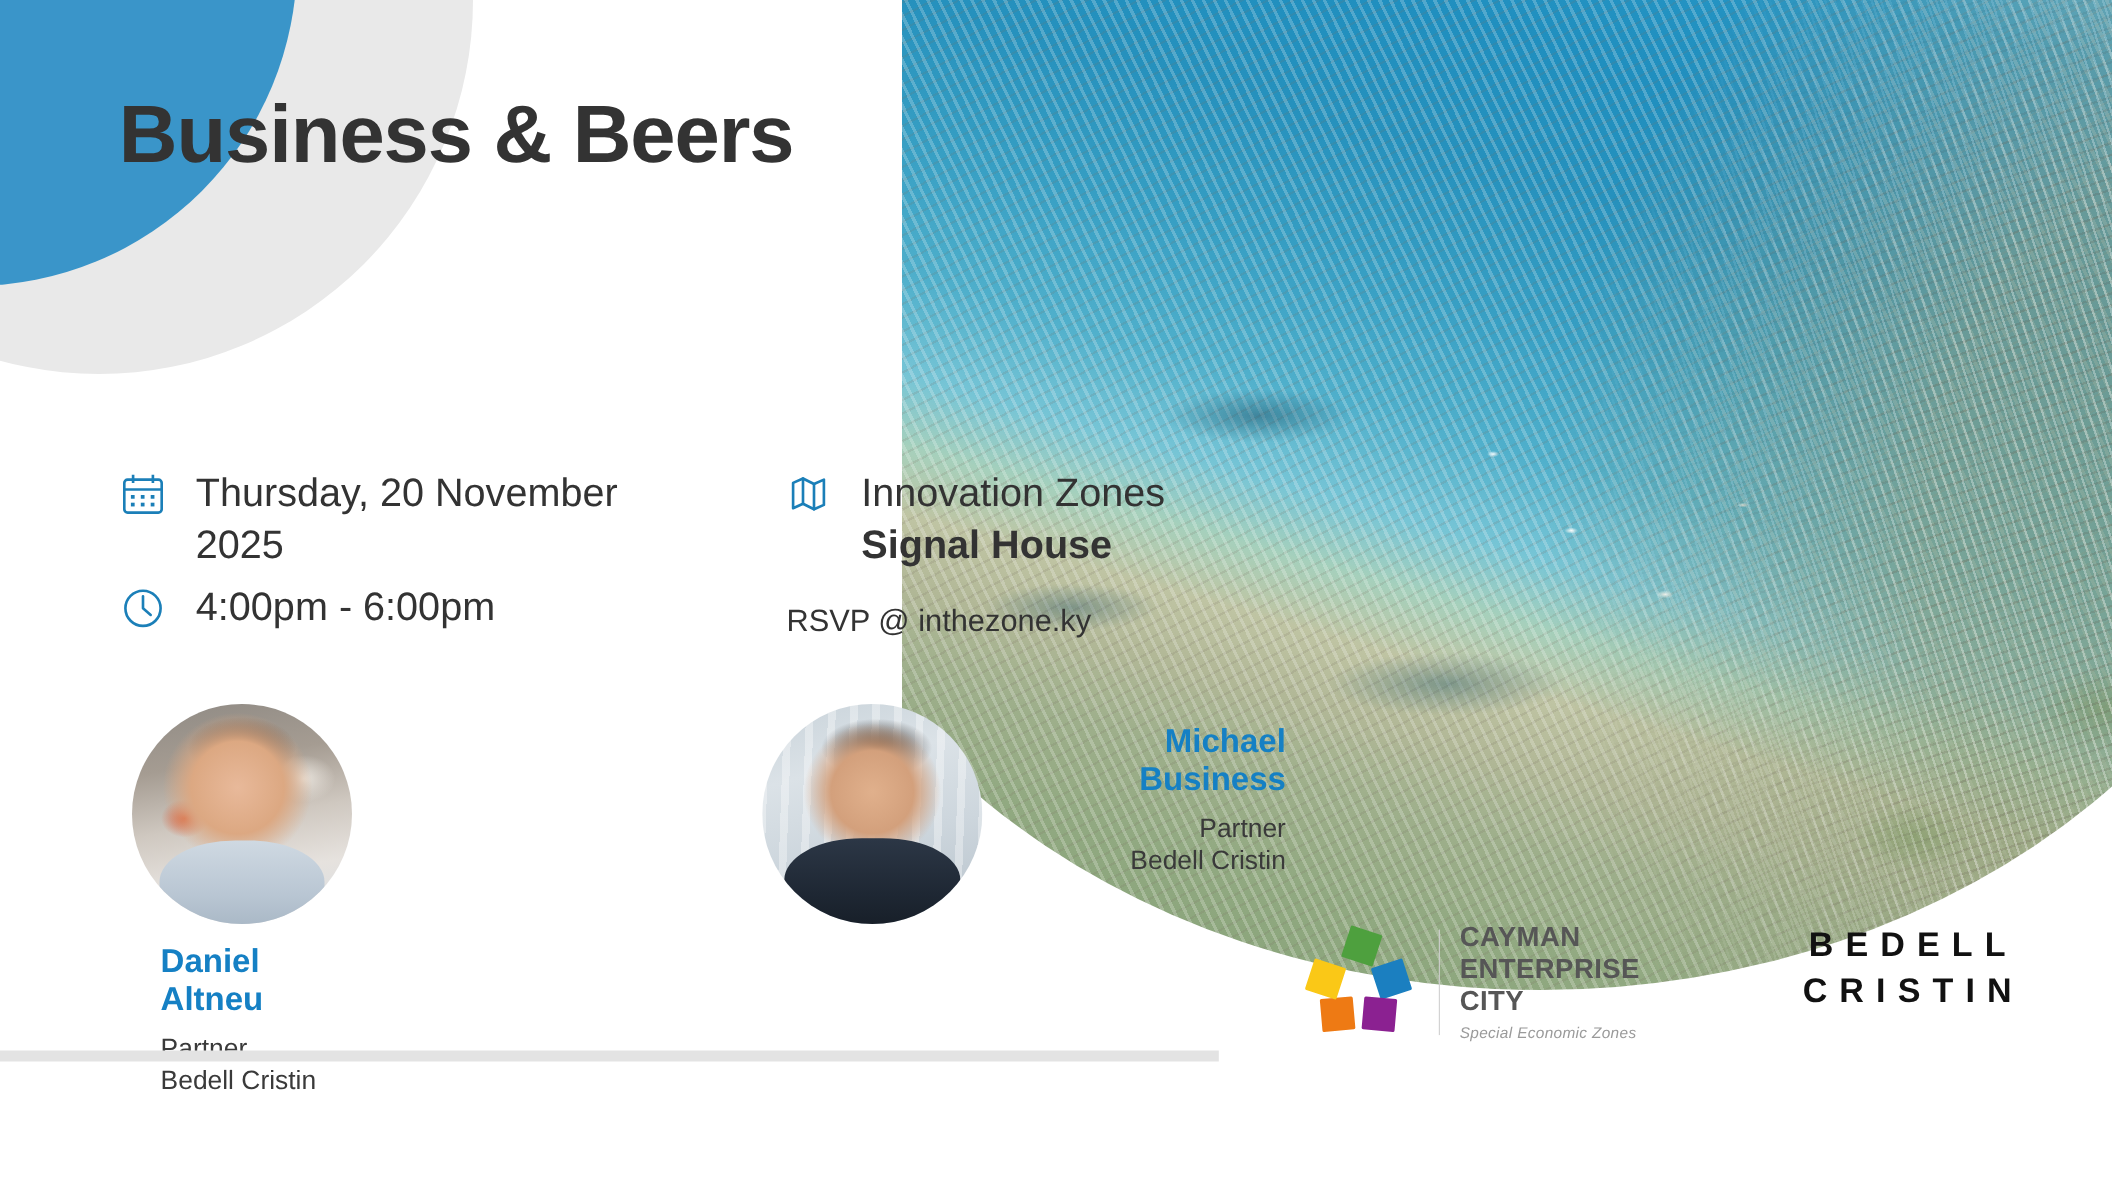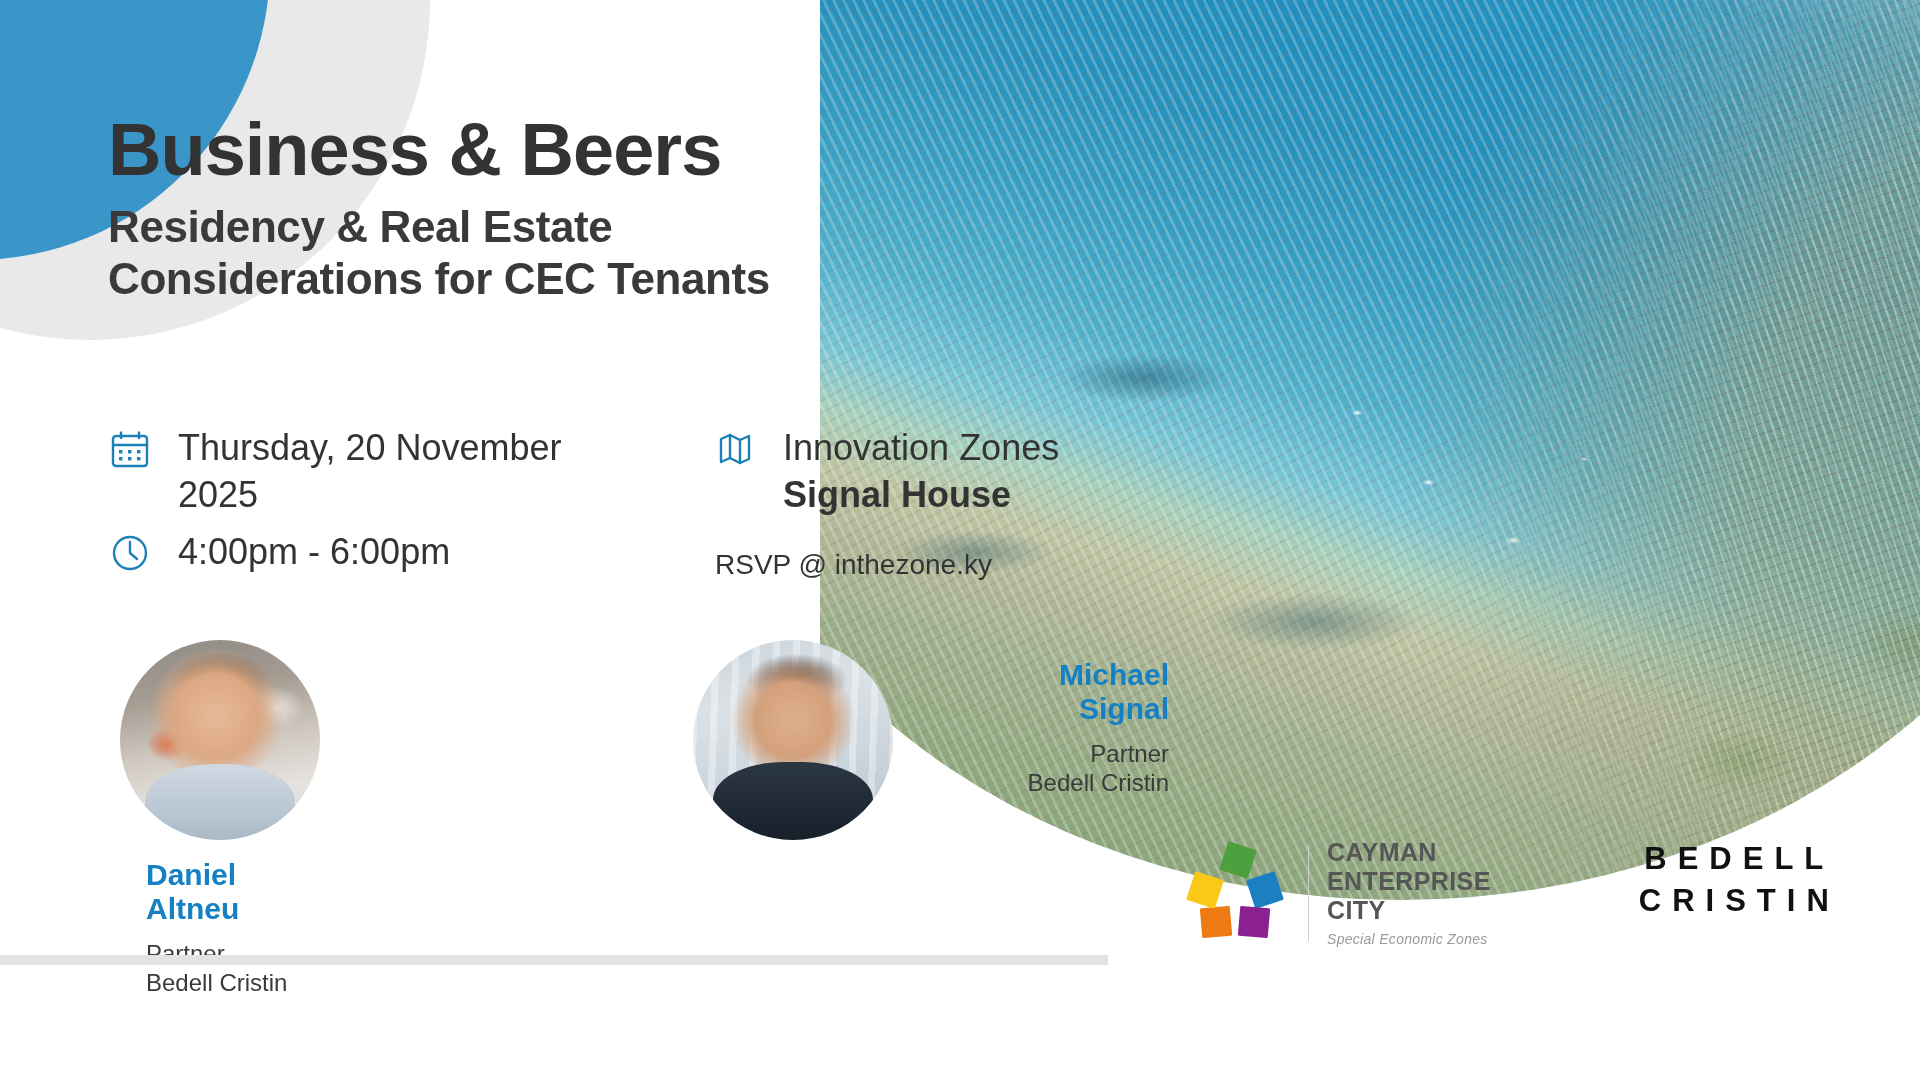--- a/index.html
+++ b/index.html
@@ -113,21 +113,21 @@
       repeating-linear-gradient(-18deg, rgba(90,80,70,0.18) 0 2px, rgba(0,0,0,0) 2px 10px),
       linear-gradient(165deg, rgba(170,175,160,0.55) 0%, rgba(150,160,130,0.6) 40%, rgba(140,155,120,0.7) 100%);
     -webkit-mask-image: radial-gradient(ellipse 110% 100% at 100% 60%, #000 40%, transparent 78%);
     mask-image: radial-gradient(ellipse 110% 100% at 100% 60%, #000 40%, transparent 78%);
   }
 
   
   .headline {
     position: absolute;
     left: 108px;
-    top: 112px;
+    top: 84px;
     width: 830px;
   }
   .title {
     font-size: 74px;
     font-weight: bold;
     color: #333333;
     line-height: 1.04;
     letter-spacing: -1px;
     margin: 0 0 12px 0;
   }
@@ -320,24 +320,20 @@
     <div class="photo-mask">
       <div class="photo">
 
         <div class="photo-land"></div>
       </div>
     </div>
   </div>
 
   <div class="headline">
     <h1 class="title">Business &amp; Beers</h1>
-    <h2 class="subtitle">
-      <span>Residency &amp; Real Estate</span><br>
-      <span>Considerations for CEC Tenants</span>
-    </h2>
   </div>
 
   <div class="details">
 
     <div class="detail-col left">
       <div class="detail-row">
         <span class="detail-icon">
           <svg viewBox="0 0 44 44" fill="none" stroke="#1B7FB8" stroke-width="2.4">
             <rect x="5" y="9" width="34" height="30" rx="3"></rect>
             <line x1="5" y1="18" x2="39" y2="18"></line>
@@ -400,21 +396,21 @@
           <span>Bedell Cristin</span>
         </div>
       </div>
     </div>
 
     <div class="speaker two">
       <div class="avatar avatar-b"></div>
       <div class="speaker-info">
         <div class="speaker-name">
           <span>Michael</span><br>
-          <span>Signal</span>
+          <span>Business</span>
         </div>
         <div class="speaker-role">
           <span>Partner</span><br>
           <span>Bedell Cristin</span>
         </div>
       </div>
     </div>
 
   </div>
 

